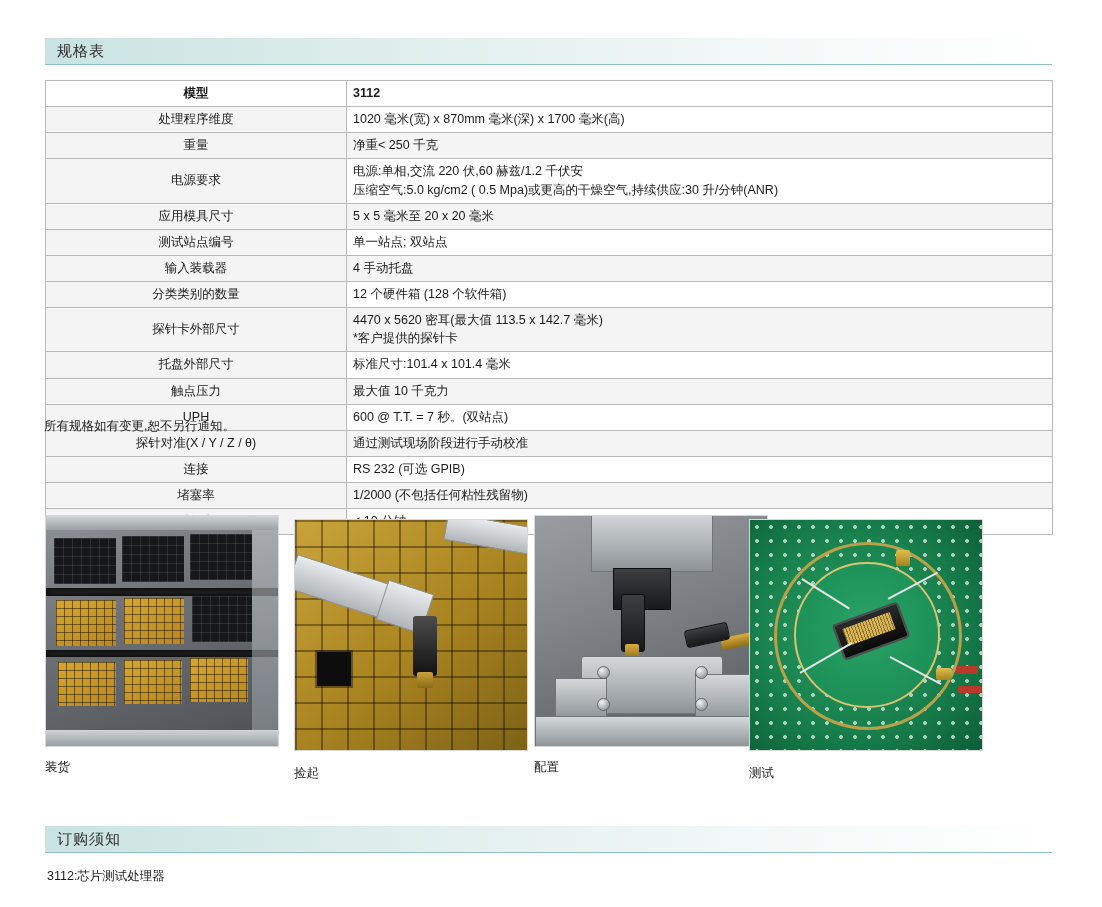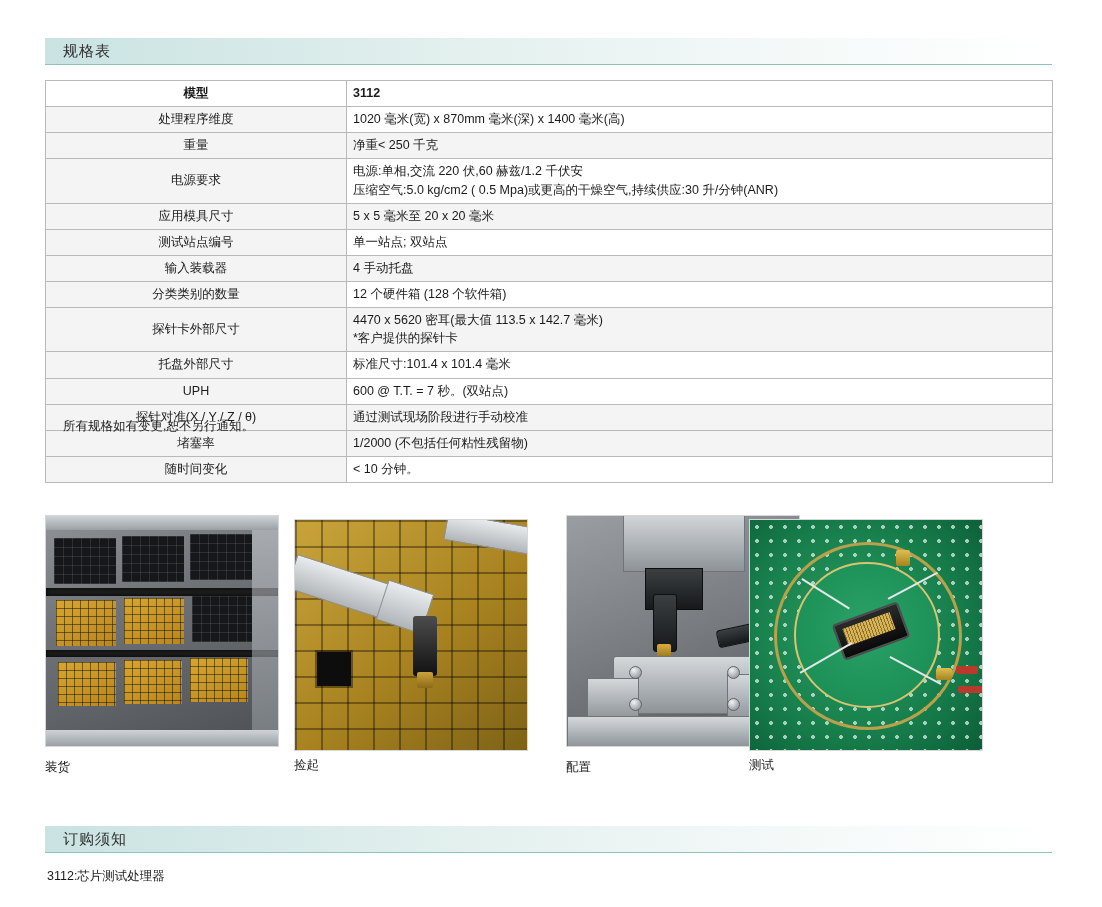--- a/index.html
+++ b/index.html
@@ -21,21 +21,21 @@
     position: absolute;
     height: 26px;
     background: linear-gradient(to right, #c9e3e2 0%, #dfeeec 35%, #f2f8f7 70%, #ffffff 100%);
     border-bottom: 1px solid #8fc1c0;
     display: flex;
     align-items: center;
   }
   .section-bar .title {
     font-size: 15px;
     color: #2d2d2d;
-    padding-left: 18px;
+    padding-left: 12px;
     letter-spacing: 1px;
   }
 
   #spec-bar { left: 45px; top: 38px; width: 1007px; }
   #order-bar { left: 45px; top: 826px; width: 1007px; }
 
   
   #spec-table {
     position: absolute;
     left: 45px;
@@ -61,21 +61,21 @@
   #spec-table tr.alt td.key { background: #f4f4f4; }
   #spec-table tr.alt td.val { background: #f4f4f4; }
   #spec-table tr.head td {
     font-weight: bold;
     background: #ffffff;
   }
   #spec-table td .line2 { display: block; }
 
   .note {
     position: absolute;
-    left: 63px;
+    left: 44px;
     top: 418px;
     font-size: 12.5px;
     color: #222;
   }
 
   
   .photos {
     position: absolute;
     left: 0;
     top: 515px;
@@ -95,24 +95,24 @@
     background: #222;
   }
   .photo-cell .caption {
     font-size: 12.5px;
     color: #1b1b1b;
     margin-top: 10px;
     display: block;
   }
   #photo-0 { left: 45px;  top: 0px; }
   #photo-1 { left: 294px; top: 4px; }
-  #photo-2 { left: 566px; top: 0px; }
+  #photo-2 { left: 534px; top: 0px; }
   #photo-3 { left: 749px; top: 4px; }
   #photo-0 .caption, #photo-2 .caption { margin-top: 12px; }
-  #photo-1 .caption, #photo-3 .caption { margin-top: 6px; }
+  #photo-1 .caption, #photo-3 .caption { margin-top: 14px; }
 
   
   .art { position: absolute; inset: 0; }
 
   
   .p1 { background: linear-gradient(160deg,#8f9398 0%, #6e7276 40%, #4c5055 100%); }
   .p1 .strip {
     position: absolute; background: #1d1d1d;
     box-shadow: inset 0 0 4px #000;
   }
@@ -242,21 +242,21 @@
 </div>
 
 <table id="spec-table">
   <tbody>
     <tr class="head">
       <td class="key">模型</td>
       <td class="val">3112</td>
     </tr>
     <tr>
       <td class="key">处理程序维度</td>
-      <td class="val">1020 毫米(宽) x  870mm 毫米(深) x  1400 毫米(高)</td>
+      <td class="val">1020 毫米(宽) x  870mm 毫米(深) x  1700 毫米(高)</td>
     </tr>
     <tr class="alt">
       <td class="key">重量</td>
       <td class="val">净重&lt; 250 千克</td>
     </tr>
     <tr>
       <td class="key">电源要求</td>
       <td class="val">
         <span class="line2">电源:单相,交流 220 伏,60 赫兹/1.2 千伏安</span>
         <span class="line2">压缩空气:5.0 kg/cm2 ( 0.5 Mpa)或更高的干燥空气,持续供应:30 升/分钟(ANR)</span>
@@ -282,27 +282,35 @@
       <td class="key">探针卡外部尺寸</td>
       <td class="val">
         <span class="line2">4470  x  5620 密耳(最大值 113.5  x  142.7 毫米)</span>
         <span class="line2">*客户提供的探针卡</span>
       </td>
     </tr>
     <tr>
       <td class="key">托盘外部尺寸</td>
       <td class="val">标准尺寸:101.4  x  101.4 毫米</td>
     </tr>
+    <tr class="alt">
+      <td class="key">触点压力</td>
+      <td class="val">最大值 10 千克力</td>
+    </tr>
     <tr>
       <td class="key">UPH</td>
       <td class="val">600 @ T.T. = 7 秒。(双站点)</td>
     </tr>
     <tr class="alt">
       <td class="key">探针对准(X / Y / Z /  θ)</td>
       <td class="val">通过测试现场阶段进行手动校准</td>
+    </tr>
+    <tr>
+      <td class="key">连接</td>
+      <td class="val">RS  232 (可选 GPIB)</td>
     </tr>
     <tr class="alt">
       <td class="key">堵塞率</td>
       <td class="val">1/2000 (不包括任何粘性残留物)</td>
     </tr>
     <tr>
       <td class="key">随时间变化</td>
       <td class="val">&lt;  10 分钟。</td>
     </tr>
   </tbody>

